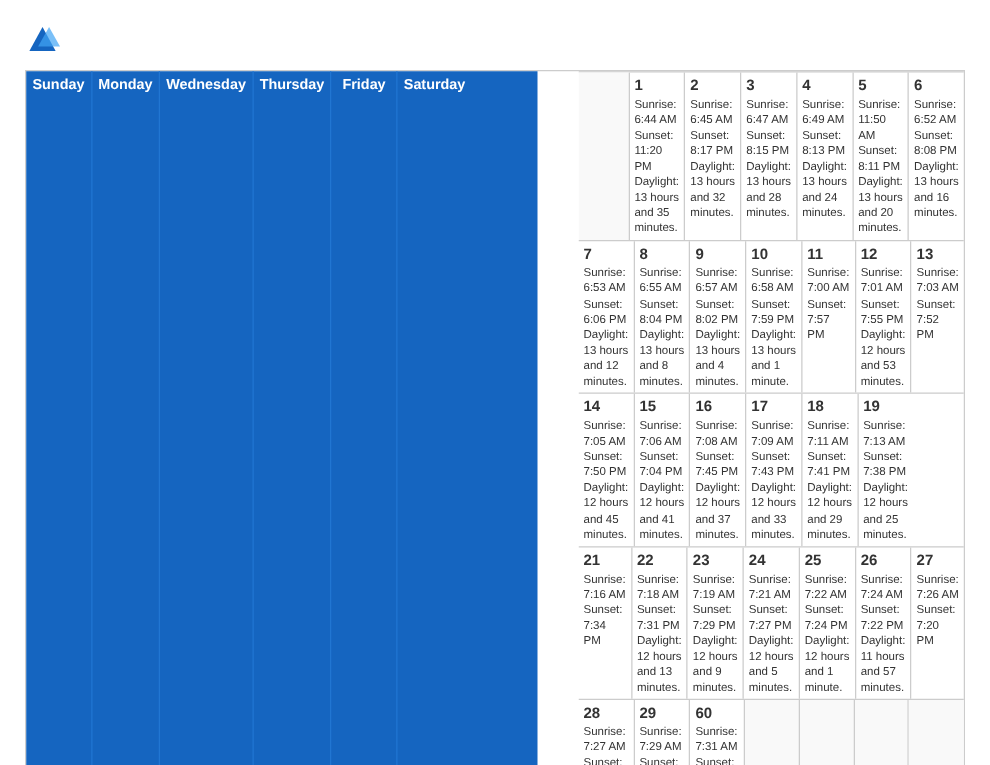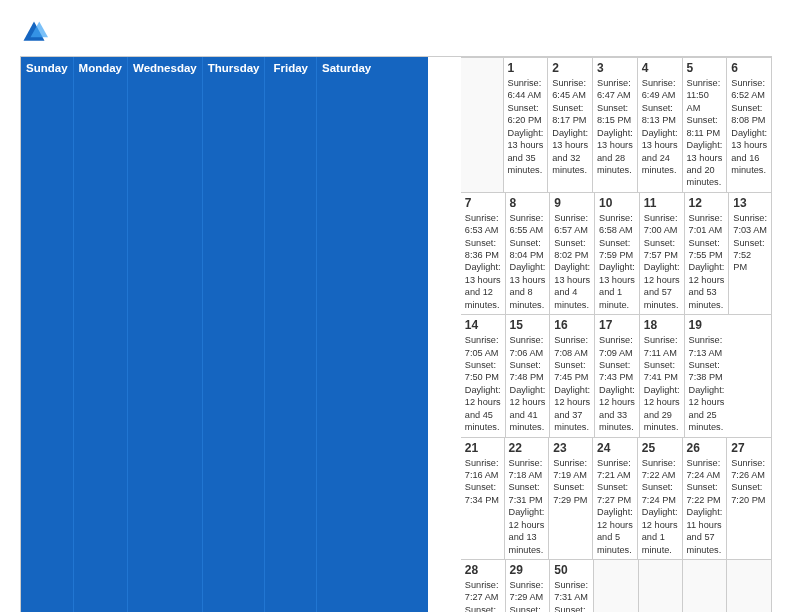--- a/index.html
+++ b/index.html
@@ -142,21 +142,21 @@
         <div class="cal-header-cell">Thursday</div>
         <div class="cal-header-cell">Friday</div>
         <div class="cal-header-cell">Saturday</div>
       </div>
     <div class="cal-body" id="cal-body">
         <div class="cal-week">
           <div class="cal-cell empty"></div>
           <div class="cal-cell">
             <span class="day-num">1</span>
             <span class="cell-line">Sunrise: 6:44 AM</span>
-            <span class="cell-line">Sunset: 6:20 PM</span>
+            <span class="cell-line">Sunset: 11:20 PM</span>
             <span class="cell-line">Daylight: 13 hours and 35 minutes.</span>
           </div>
           <div class="cal-cell">
             <span class="day-num">2</span>
             <span class="cell-line">Sunrise: 6:45 AM</span>
             <span class="cell-line">Sunset: 8:17 PM</span>
             <span class="cell-line">Daylight: 13 hours and 32 minutes.</span>
           </div>
           <div class="cal-cell">
             <span class="day-num">3</span>
@@ -180,21 +180,21 @@
             <span class="day-num">6</span>
             <span class="cell-line">Sunrise: 6:52 AM</span>
             <span class="cell-line">Sunset: 8:08 PM</span>
             <span class="cell-line">Daylight: 13 hours and 16 minutes.</span>
           </div>
         </div>
         <div class="cal-week">
           <div class="cal-cell">
             <span class="day-num">7</span>
             <span class="cell-line">Sunrise: 6:53 AM</span>
-            <span class="cell-line">Sunset: 8:36 PM</span>
+            <span class="cell-line">Sunset: 6:06 PM</span>
             <span class="cell-line">Daylight: 13 hours and 12 minutes.</span>
           </div>
           <div class="cal-cell">
             <span class="day-num">8</span>
             <span class="cell-line">Sunrise: 6:55 AM</span>
             <span class="cell-line">Sunset: 8:04 PM</span>
             <span class="cell-line">Daylight: 13 hours and 8 minutes.</span>
           </div>
           <div class="cal-cell">
             <span class="day-num">9</span>
@@ -205,21 +205,20 @@
           <div class="cal-cell">
             <span class="day-num">10</span>
             <span class="cell-line">Sunrise: 6:58 AM</span>
             <span class="cell-line">Sunset: 7:59 PM</span>
             <span class="cell-line">Daylight: 13 hours and 1 minute.</span>
           </div>
           <div class="cal-cell">
             <span class="day-num">11</span>
             <span class="cell-line">Sunrise: 7:00 AM</span>
             <span class="cell-line">Sunset: 7:57 PM</span>
-            <span class="cell-line">Daylight: 12 hours and 57 minutes.</span>
           </div>
           <div class="cal-cell">
             <span class="day-num">12</span>
             <span class="cell-line">Sunrise: 7:01 AM</span>
             <span class="cell-line">Sunset: 7:55 PM</span>
             <span class="cell-line">Daylight: 12 hours and 53 minutes.</span>
           </div>
           <div class="cal-cell">
             <span class="day-num">13</span>
             <span class="cell-line">Sunrise: 7:03 AM</span>
@@ -229,21 +228,21 @@
         <div class="cal-week">
           <div class="cal-cell">
             <span class="day-num">14</span>
             <span class="cell-line">Sunrise: 7:05 AM</span>
             <span class="cell-line">Sunset: 7:50 PM</span>
             <span class="cell-line">Daylight: 12 hours and 45 minutes.</span>
           </div>
           <div class="cal-cell">
             <span class="day-num">15</span>
             <span class="cell-line">Sunrise: 7:06 AM</span>
-            <span class="cell-line">Sunset: 7:48 PM</span>
+            <span class="cell-line">Sunset: 7:04 PM</span>
             <span class="cell-line">Daylight: 12 hours and 41 minutes.</span>
           </div>
           <div class="cal-cell">
             <span class="day-num">16</span>
             <span class="cell-line">Sunrise: 7:08 AM</span>
             <span class="cell-line">Sunset: 7:45 PM</span>
             <span class="cell-line">Daylight: 12 hours and 37 minutes.</span>
           </div>
           <div class="cal-cell">
             <span class="day-num">17</span>
@@ -273,20 +272,21 @@
           <div class="cal-cell">
             <span class="day-num">22</span>
             <span class="cell-line">Sunrise: 7:18 AM</span>
             <span class="cell-line">Sunset: 7:31 PM</span>
             <span class="cell-line">Daylight: 12 hours and 13 minutes.</span>
           </div>
           <div class="cal-cell">
             <span class="day-num">23</span>
             <span class="cell-line">Sunrise: 7:19 AM</span>
             <span class="cell-line">Sunset: 7:29 PM</span>
+            <span class="cell-line">Daylight: 12 hours and 9 minutes.</span>
           </div>
           <div class="cal-cell">
             <span class="day-num">24</span>
             <span class="cell-line">Sunrise: 7:21 AM</span>
             <span class="cell-line">Sunset: 7:27 PM</span>
             <span class="cell-line">Daylight: 12 hours and 5 minutes.</span>
           </div>
           <div class="cal-cell">
             <span class="day-num">25</span>
             <span class="cell-line">Sunrise: 7:22 AM</span>
@@ -312,21 +312,21 @@
             <span class="cell-line">Sunset: 7:17 PM</span>
             <span class="cell-line">Daylight: 11 hours and 50 minutes.</span>
           </div>
           <div class="cal-cell">
             <span class="day-num">29</span>
             <span class="cell-line">Sunrise: 7:29 AM</span>
             <span class="cell-line">Sunset: 7:15 PM</span>
             <span class="cell-line">Daylight: 11 hours and 46 minutes.</span>
           </div>
           <div class="cal-cell">
-            <span class="day-num">50</span>
+            <span class="day-num">60</span>
             <span class="cell-line">Sunrise: 7:31 AM</span>
             <span class="cell-line">Sunset: 7:13 PM</span>
           </div>
           <div class="cal-cell empty"></div>
           <div class="cal-cell empty"></div>
           <div class="cal-cell empty"></div>
           <div class="cal-cell empty"></div>
         </div>
       </div>
   </div>

